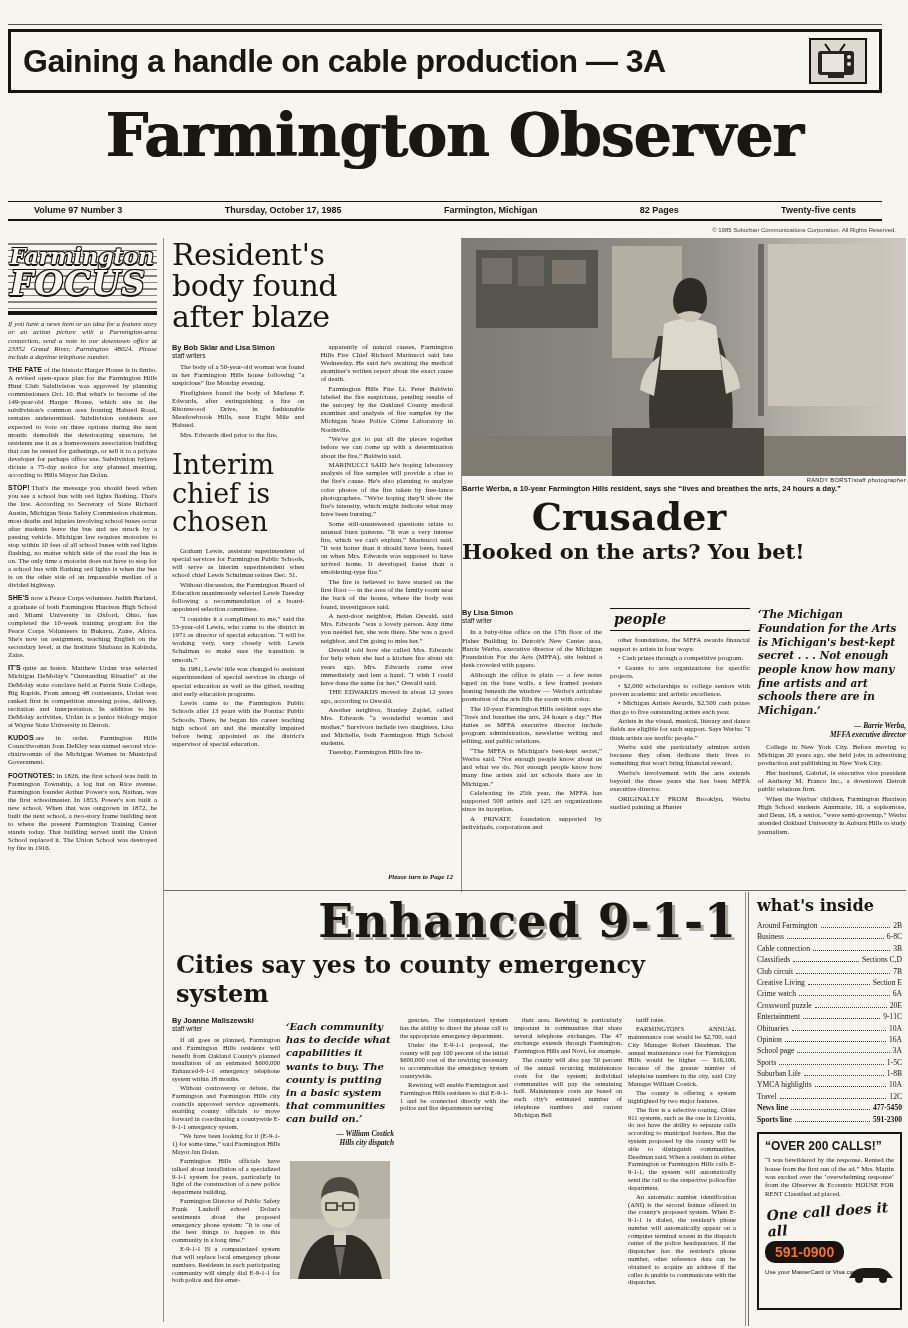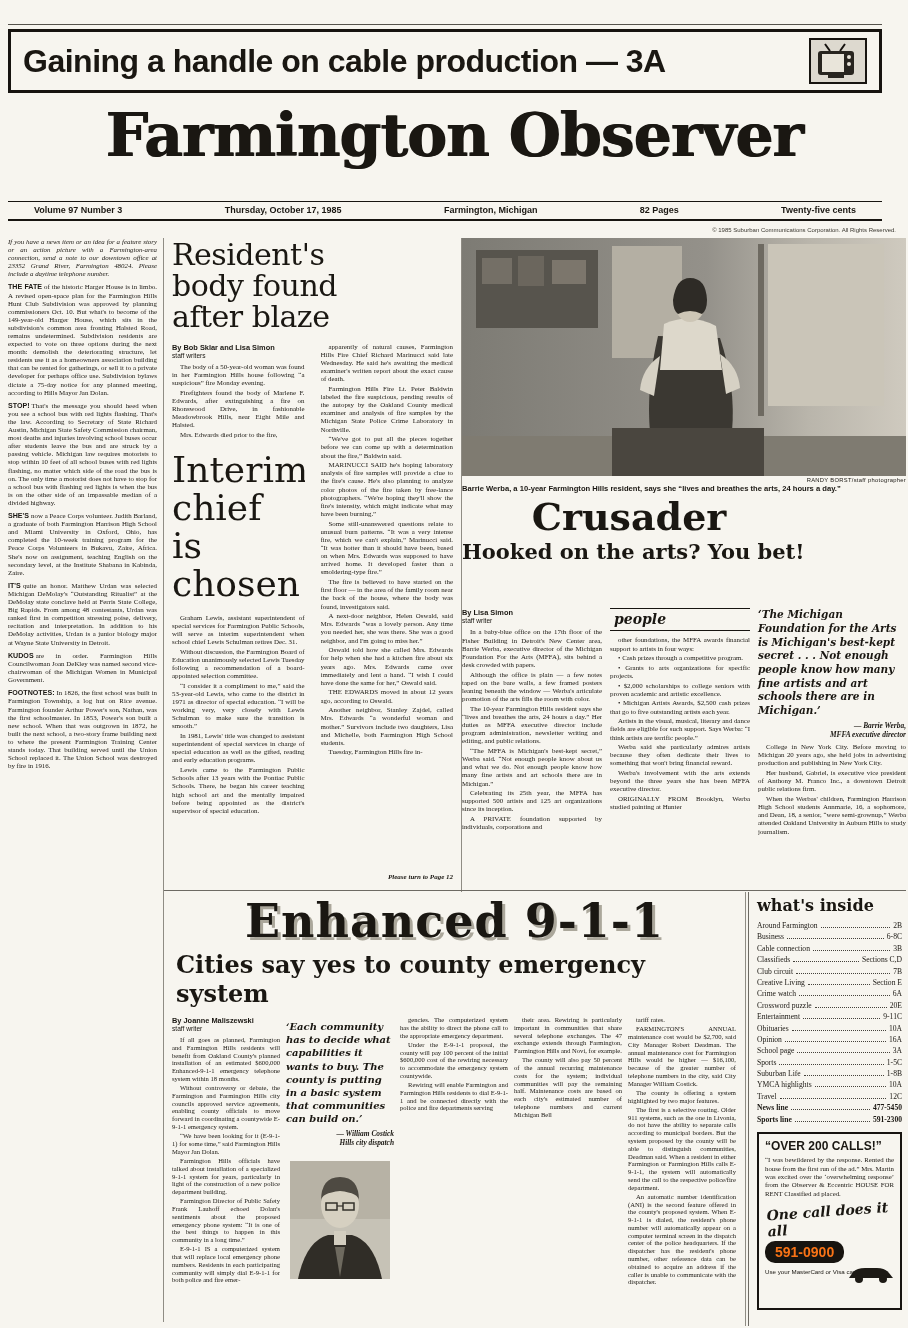--- a/index.html
+++ b/index.html
@@ -47,21 +47,21 @@
   .brief b { font-family:"Liberation Sans", sans-serif; font-size:7.1px; margin-right:2px; }
 
   
   .mid-region { position:absolute; top:238px; left:164px; width:298px; height:654px; padding:0 8px;
                 border-right:1px solid #8f8c84; overflow:hidden; }
   .blaze-headline { font-family:"DejaVu Serif", serif; font-weight:400; font-size:30px; line-height:1.03;
                     letter-spacing:-0.5px; width:200px; margin:2px 0 10px; }
   .mid-cols { display:flex; gap:16px; height:538px;justify-content:space-between; }
   .mid-col { width:136px; display:flex; flex-direction:column; }
   .mid-col .grow { flex:1; overflow:hidden; }
-  .interim-headline { font-family:"DejaVu Serif", serif; font-weight:400; font-size:36px; line-height:1.06;
+  .interim-headline { font-family:"DejaVu Serif", serif; font-weight:400; font-size:27px; line-height:1.06;
                       width:125px; margin:12px 0 10px; }
 
   
   .arts-region { position:absolute; top:238px; left:462px; width:444px; height:654px; overflow:hidden; }
   .photo-main { width:444px; height:238px; display:block; }
   .photo-credit { font-family:"Liberation Sans", sans-serif; font-size:5.8px; letter-spacing:.3px;
                   text-align:right; margin:1px 0; }
   .photo-caption { font-family:"Liberation Sans", sans-serif; font-size:7.6px; font-weight:600;
                    line-height:1.25; margin-bottom:5px; }
   .kicker-crusader { font-family:"DejaVu Serif", serif; font-weight:700; font-size:38px; line-height:1;
@@ -75,21 +75,21 @@
                   border-top:1px solid #171410; border-bottom:1px solid #171410; padding:2px 4px 3px; margin-bottom:5px; }
   .pullquote { font-family:"DejaVu Serif", serif; font-style:italic; font-weight:700; font-size:10.5px;
                line-height:1.3; margin-bottom:3px; }
   .pq-attrib { font-size:7.4px; font-weight:700; font-style:italic; text-align:right; line-height:1.25; margin-bottom:4px; }
 
   
   .rule-bottom { position:absolute; top:890px; left:164px; width:742px; height:1px; background:#6d6a63; }
   .bottom-region { position:absolute; top:892px; left:164px; width:582px; height:434px; padding:4px 8px 0;
                    border-right:1px solid #8f8c84; overflow:hidden; }
   .kicker-911 { font-family:"DejaVu Serif", serif; font-weight:700; font-size:46px; line-height:1;
-                text-align:center; letter-spacing:1px; text-shadow:3px 3px 0 #aba79b; margin:2px 0 6px; }
+                text-align:right; letter-spacing:1px; text-shadow:3px 3px 0 #aba79b; margin:2px 0 6px; }
   .headline-911 { font-family:"DejaVu Serif", serif; font-weight:600; font-size:24px; margin:0 0 8px 4px; }
   .cols-911 { display:flex; gap:6px; height:330px; }
   .col-911 { width:108px; display:flex; flex-direction:column; }
   .col-911 .grow { flex:1; overflow:hidden; }
   .col-911 .body p { font-size:6.6px; }
   .pullquote-911 { font-family:"DejaVu Serif", serif; font-style:italic; font-weight:700; font-size:10px;
                    line-height:1.32; margin:4px 0 3px; }
   .photo-costick { width:100px; height:118px; display:block; margin:10px auto 0; }
 
   
@@ -134,20 +134,24 @@
   <div class="dateline">
     <span>Volume 97 Number 3</span>
     <span>Thursday, October 17, 1985</span>
     <span>Farmington, Michigan</span>
     <span>82 Pages</span>
     <span>Twenty-five cents</span>
   </div>
   <div class="copyright">© 1985 Suburban Communications Corporation. All Rights Reserved.</div>
 
   <div class="col-focus">
+    <div class="focus-logo">
+      <div class="focus-word focus-top">Farmington</div>
+      <div class="focus-word focus-bottom">FOCUS</div>
+    </div>
     <p class="focus-intro">If you have a news item or an idea for a feature story or an action picture with a Farmington-area connection, send a note to our downtown office at 23352 Grand River, Farmington 48024. Please include a daytime telephone number.</p>
     <p class="brief"><b>THE FATE</b><span>of the historic Harger House is in limbo. A revised open-space plan for the Farmington Hills Hunt Club Subdivision was approved by planning commissioners Oct. 10. But what's to become of the 149-year-old Harger House, which sits in the subdivision's common area fronting Halsted Road, remains undetermined. Subdivision residents are expected to vote on three options during the next month: demolish the deteriorating structure, let residents use it as a homeowners association building that can be rented for gatherings, or sell it to a private developer for perhaps office use. Subdivision bylaws dictate a 75-day notice for any planned meeting, according to Hills Mayor Jan Dolan.</span></p>
     <p class="brief"><b>STOP!</b><span>That's the message you should heed when you see a school bus with red lights flashing. That's the law. According to Secretary of State Richard Austin, Michigan State Safety Commission chairman, most deaths and injuries involving school buses occur after students leave the bus and are struck by a passing vehicle. Michigan law requires motorists to stop within 10 feet of all school buses with red lights flashing, no matter which side of the road the bus is on. The only time a motorist does not have to stop for a school bus with flashing red lights is when the bus is on the other side of an impassable median of a divided highway.</span></p>
     <p class="brief"><b>SHE'S</b><span>now a Peace Corps volunteer. Judith Barland, a graduate of both Farmington Harrison High School and Miami University in Oxford, Ohio, has completed the 10-week training program for the Peace Corps Volunteers in Bukavu, Zaire, Africa. She's now on assignment, teaching English on the secondary level, at the Institute Shabana in Kabinda, Zaire.</span></p>
     <p class="brief"><b>IT'S</b><span>quite an honor. Matthew Urdan was selected Michigan DeMolay's “Outstanding Ritualist” at the DeMolay state conclave held at Ferris State College, Big Rapids. From among 48 contestants, Urdan was ranked first in competition stressing poise, delivery, recitation and interpretation. In addition to his DeMolay activities, Urdan is a junior biology major at Wayne State University in Detroit.</span></p>
     <p class="brief"><b>KUDOS</b><span>are in order. Farmington Hills Councilwoman Joan DeKley was named second vice-chairwoman of the Michigan Women in Municipal Government.</span></p>
     <p class="brief"><b>FOOTNOTES:</b><span>In 1826, the first school was built in Farmington Township, a log hut on Rice avenue. Farmington founder Arthur Power's son, Nathan, was the first schoolmaster. In 1853, Power's son built a new school. When that was outgrown in 1872, he built the next school, a two-story frame building next to where the present Farmington Training Center stands today. That building served until the Union School replaced it. The Union School was destroyed by fire in 1916.</span></p>
   </div>
 
   <div class="mid-region">

